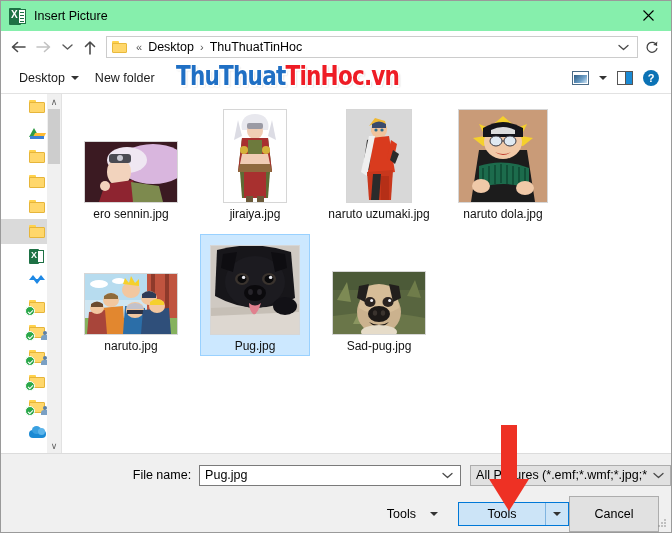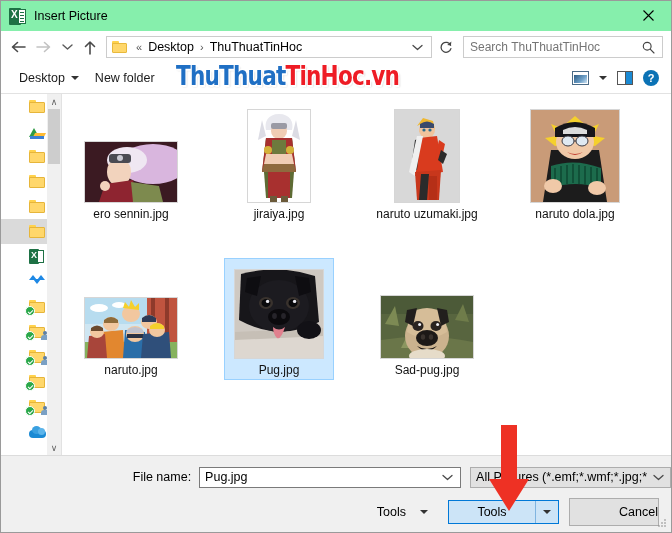--- a/index.html
+++ b/index.html
@@ -127,21 +127,21 @@
   .onedrive .c2{position:absolute;left:3px;bottom:4px;width:9px;height:8px;border-radius:50%;background:#3aa0e0;}
   .onedrive .c3{position:absolute;left:9px;bottom:3px;width:7px;height:7px;border-radius:50%;background:#5bb4ea;}
 
   .nav-scroll{position:absolute;right:0;top:0;bottom:0;width:14px;background:#f0f0f0;}
   .nav-scroll .arr{height:15px;display:flex;align-items:center;justify-content:center;color:#606060;font-size:9px;}
   .nav-scroll .arr.bot{position:absolute;bottom:0;left:0;right:0;}
   .nav-scroll .thumb{position:absolute;left:1px;right:1px;background:#cdcdcd;border-radius:0;}
 
   
   .filepane{flex:1;background:#fff;position:relative;padding:8px 0 0 14px;overflow:hidden;}
-  .grid{display:flex;flex-wrap:wrap;align-content:flex-start;gap:24px;}
+  .grid{display:flex;flex-wrap:wrap;align-content:flex-start;}
   .tile{
     width:110px;margin:0 14px 10px 0;display:flex;flex-direction:column;align-items:center;
     padding:4px 2px 3px 2px;box-sizing:border-box;cursor:default;
   }
   .tile.sel{background:#cce8ff;border:1px solid #99d1ff;padding:3px 1px 2px 1px;}
   .thumbwrap{width:96px;height:96px;display:flex;align-items:flex-end;justify-content:center;}
   .thumb-img{box-shadow:0 0 0 1px #d6d6d6;}
   .tile .name{
     font-size:12px;color:#111;text-align:center;margin-top:5px;line-height:14px;
     word-wrap:break-word;max-width:104px;
@@ -166,22 +166,22 @@
   .btnrow{display:flex;align-items:center;justify-content:flex-end;padding:6px 12px 0 0;gap:0;}
   .toolsbtn{display:flex;align-items:center;gap:14px;font-size:12.5px;padding:4px 10px;margin-right:10px;cursor:default;}
   .splitbtn{
     display:flex;align-items:stretch;height:24px;border:1px solid #0078d7;background:#cce4f7;
     box-sizing:border-box;cursor:default;
   }
   .splitbtn .main{width:86px;display:flex;align-items:center;justify-content:center;font-size:12.5px;}
   .splitbtn .div{width:1px;background:#7fb4e0;}
   .splitbtn .drop{width:22px;display:flex;align-items:center;justify-content:center;}
   .cancelbtn{
-    width:90px;height:28px;margin-left:10px;border:1px solid #adadad;background:#e1e1e1;
-    display:flex;align-items:center;justify-content:flex-end;font-size:12.5px;box-sizing:border-box;cursor:default;
+    width:90px;height:36px;border:1px solid #adadad;background:#e1e1e1;
+    display:flex;align-items:center;justify-content:center;font-size:12.5px;box-sizing:border-box;cursor:default;
   }
   .grip{position:absolute;right:4px;bottom:3px;width:10px;height:10px;opacity:.45;}
   .grip i{position:absolute;width:2px;height:2px;background:#888;}
 
   
   .annot{position:absolute;left:487px;top:424px;width:42px;height:88px;pointer-events:none;z-index:40;}
 </style>
 </head>
 <body>
 
@@ -243,29 +243,20 @@
       </span>
     </div>
 
     <div class="refresh">
       <svg width="14" height="14" viewBox="0 0 14 14">
         <path d="M11.6 5.2 A5 5 0 1 0 11.9 8.6" stroke="#444" stroke-width="1.3" fill="none" stroke-linecap="round"></path>
         <path d="M12.4 1.6 L11.9 5.6 L8.2 5.0 Z" fill="#444"></path>
       </svg>
     </div>
 
-    <div class="searchbox">
-      <input type="text" placeholder="Search ThuThuatTinHoc" style="">
-      <span class="search-ic">
-        <svg width="13" height="13" viewBox="0 0 13 13">
-          <circle cx="5.2" cy="5.2" r="3.9" stroke="#444" stroke-width="1.15" fill="none"></circle>
-          <path d="M8.2 8.2 L12 12" stroke="#444" stroke-width="1.15" stroke-linecap="round"></path>
-        </svg>
-      </span>
-    </div>
   </div>
 
   <div class="cmdbar">
     <div class="cmd">
       <span>Desktop</span>
       <span class="caret"></span>
     </div>
     <div class="cmd">
       <span>New folder</span>
     </div>

